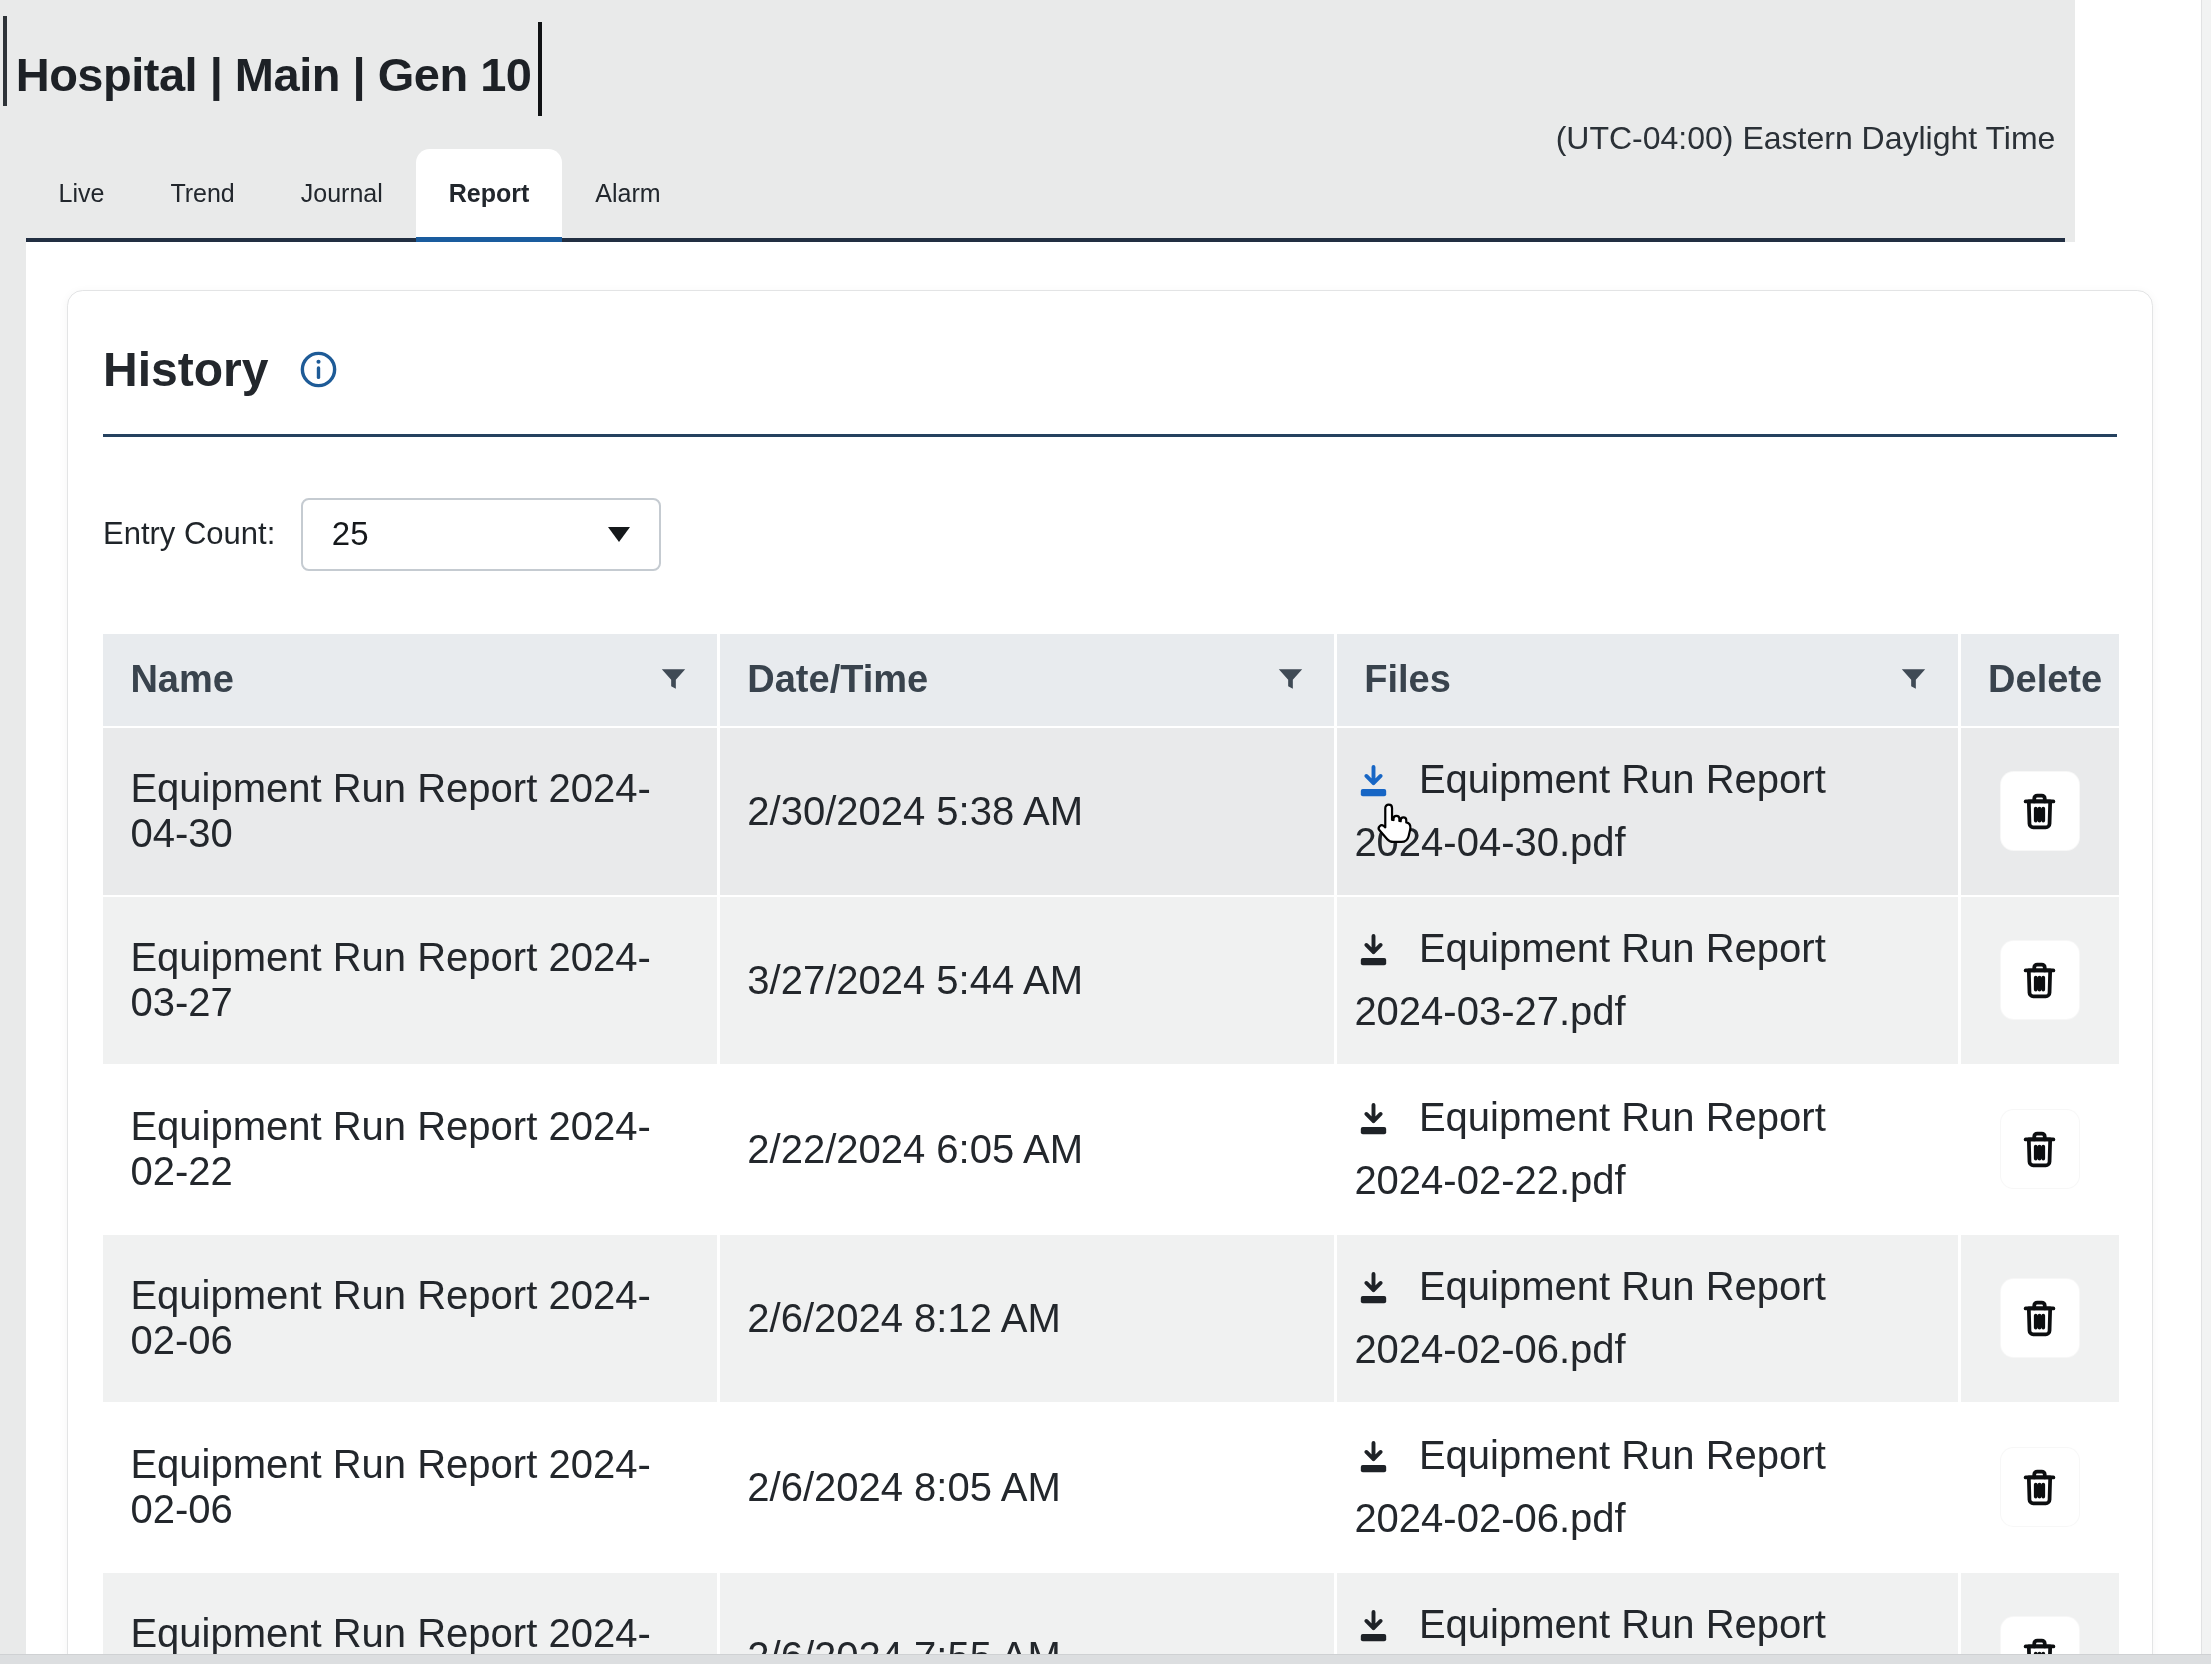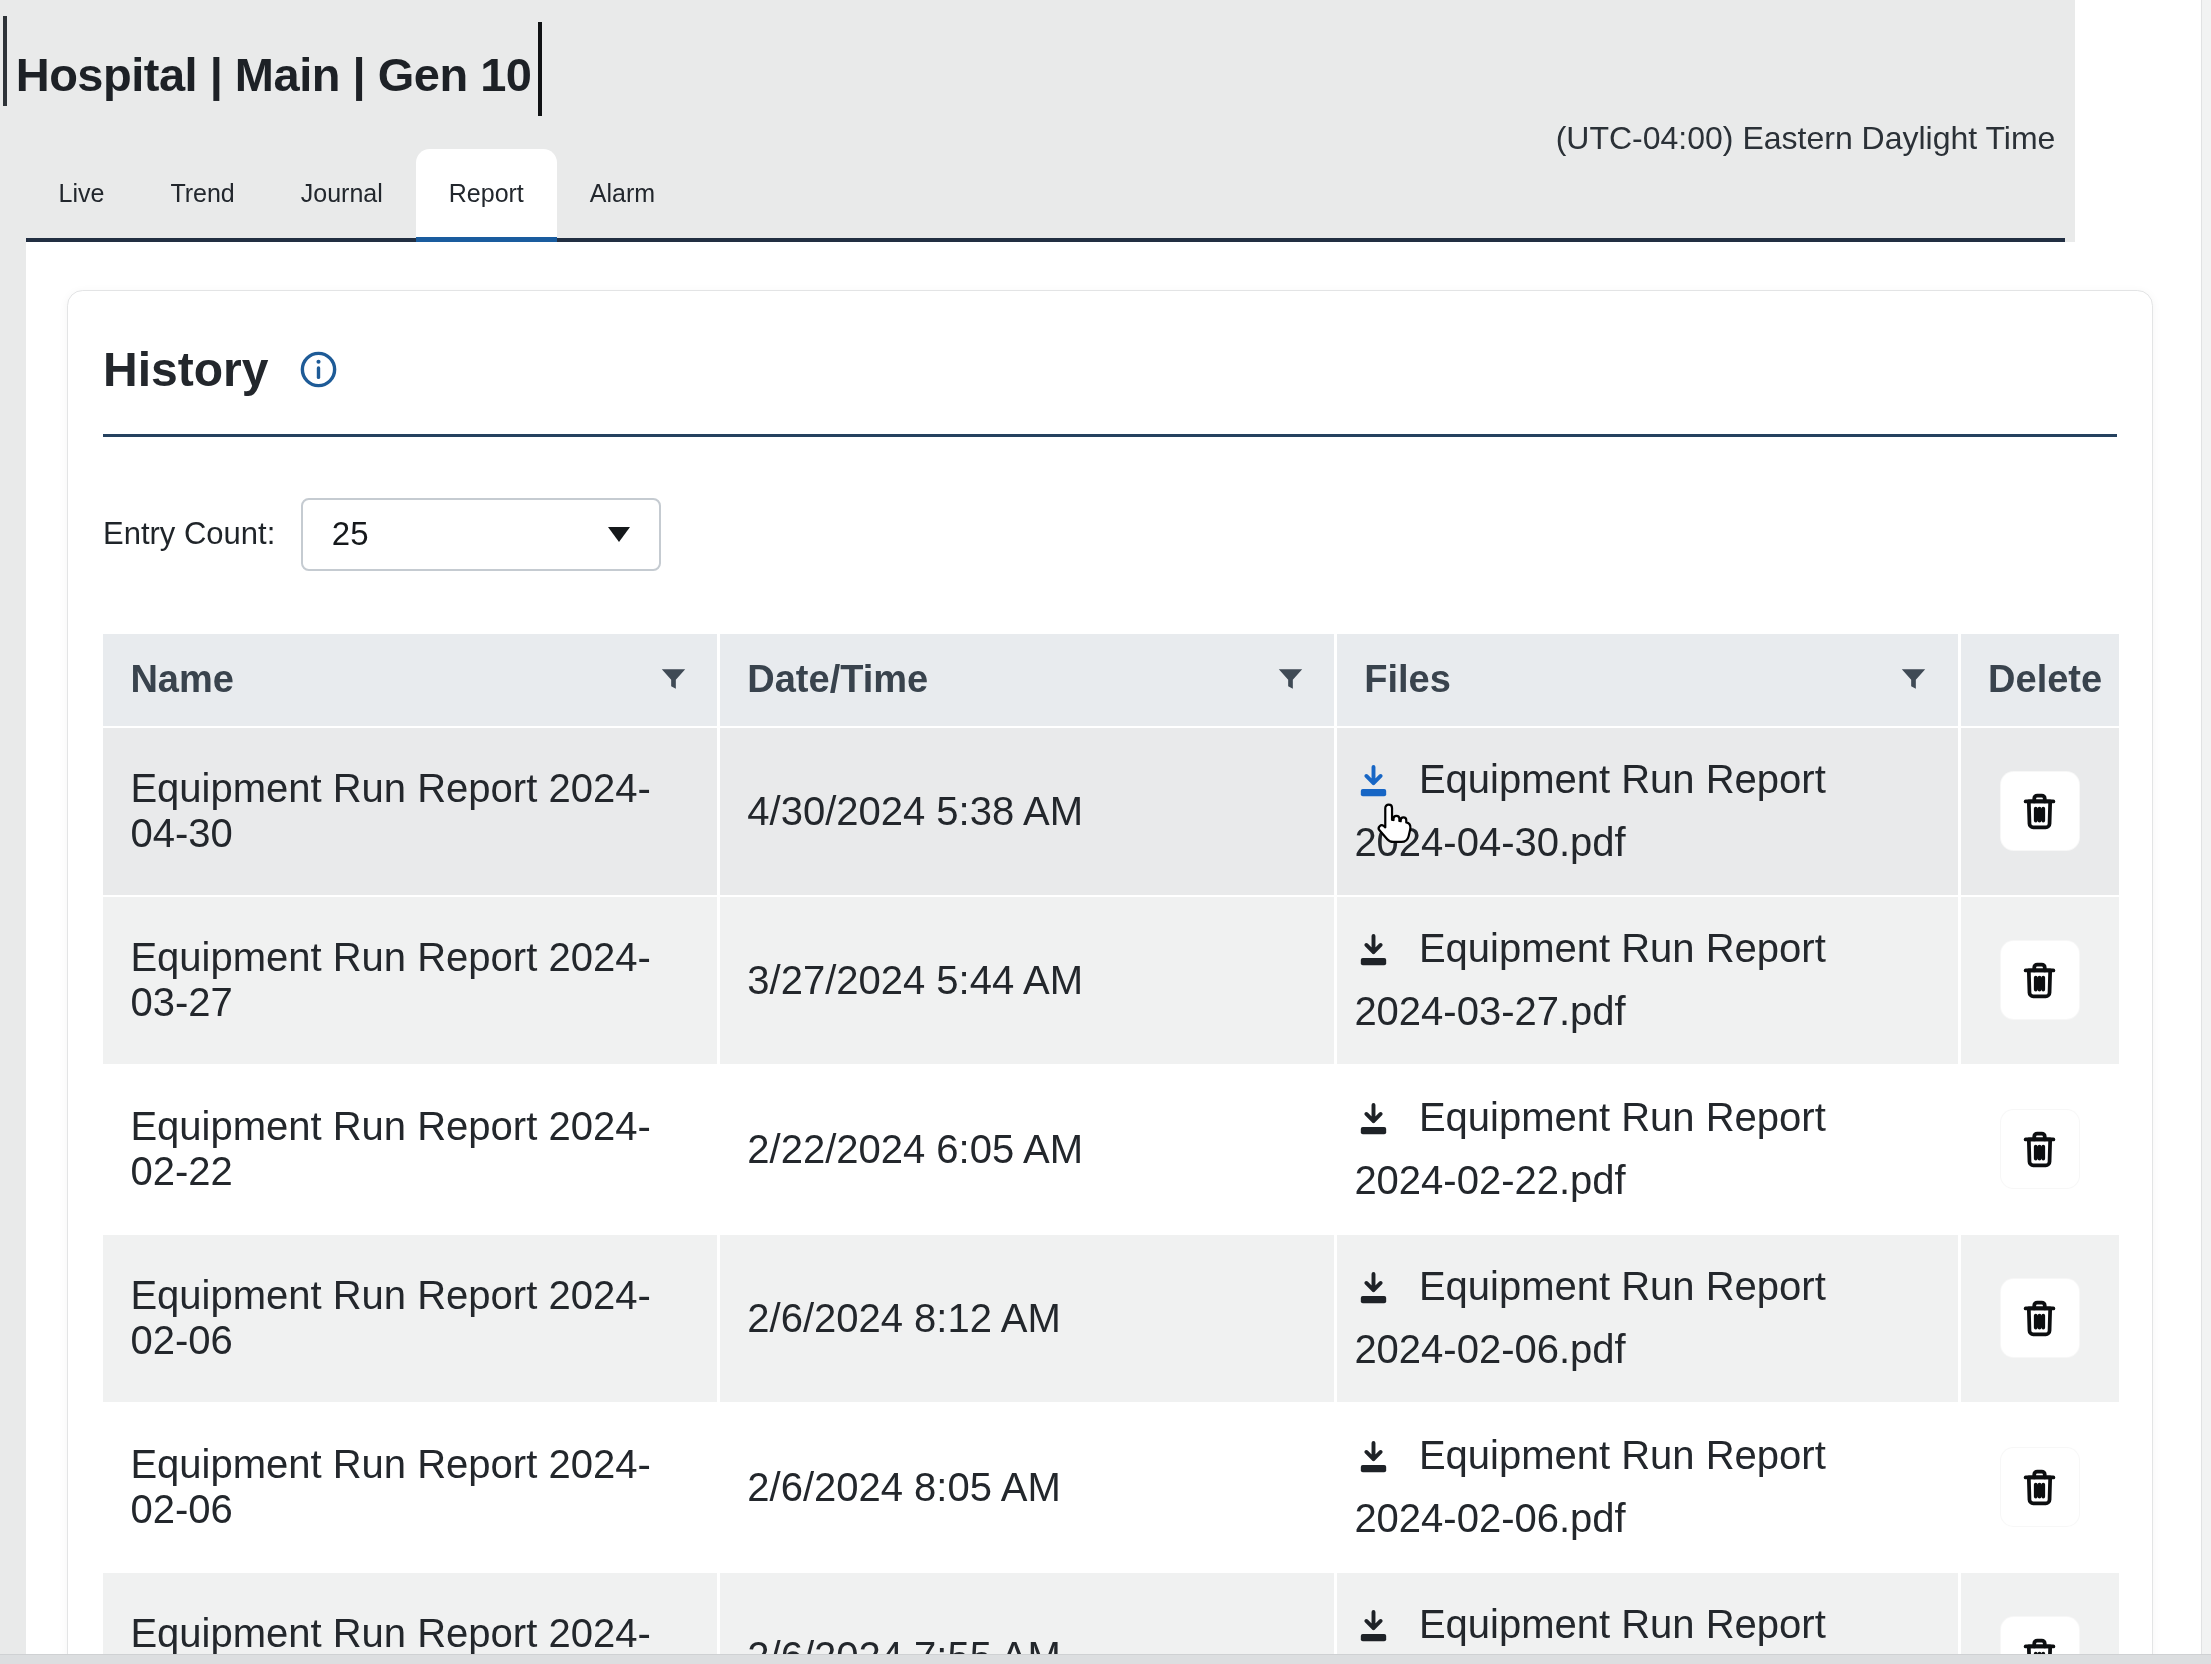--- a/index.html
+++ b/index.html
@@ -40,21 +40,21 @@
     display:flex; align-items:flex-end;
     border-bottom:4.9px solid #222f42;
     height:94px;
   }
   .tab {
     font-size:25px; color:#22272d;
     padding:0 33px; height:89px; display:flex; align-items:center;
     cursor:pointer; position:relative;
   }
   .tab.active {
-    background:#ffffff; font-weight:400;
+    background:#ffffff; font-weight:700;
     border-radius:13.7px 13.7px 0 0;
   }
   .tab.active::after {
     content:""; position:absolute; left:0; right:0; bottom:-5.9px; height:6.9px;
     background:#1a5c9e;
   }
 
   
   .content {
     position:absolute; top:242px; left:0; right:0; bottom:0;
@@ -227,21 +227,21 @@
                 </svg>
             </span>
           </div>
           <div class="th">
             <span class="lbl">Delete</span>
           </div>
         </div>
 
         <div class="tr hovered">
           <div class="td">Equipment Run Report 2024-04-30</div>
-          <div class="td">4/30/2024 5:38 AM</div>
+          <div class="td">2/30/2024 5:38 AM</div>
           <div class="td files">
             <div class="filelink">
               <span class="dl">
                 <svg viewBox="0 0 24 24">
                     <path d="M12 3v10m0 0l-4.4-4.4M12 13l4.4-4.4" stroke="currentColor" stroke-width="2.4" fill="none" stroke-linecap="round" stroke-linejoin="round"></path>
                     <rect x="4.2" y="16.6" width="15.6" height="4.4" rx="1.2" fill="currentColor"></rect>
                   </svg>
               </span><span>Equipment Run Report 2024-04-30.pdf</span>
             </div>
             <svg class="pointer-cursor" viewBox="0 0 32 32">

